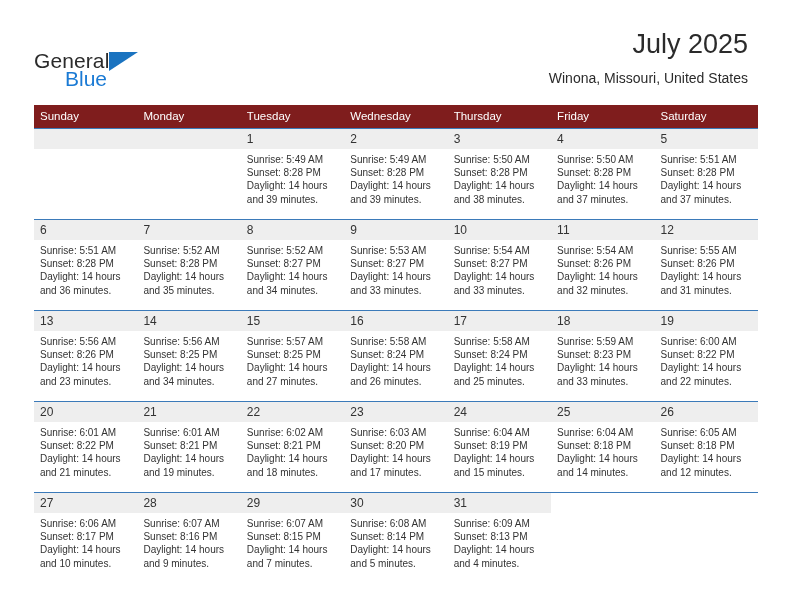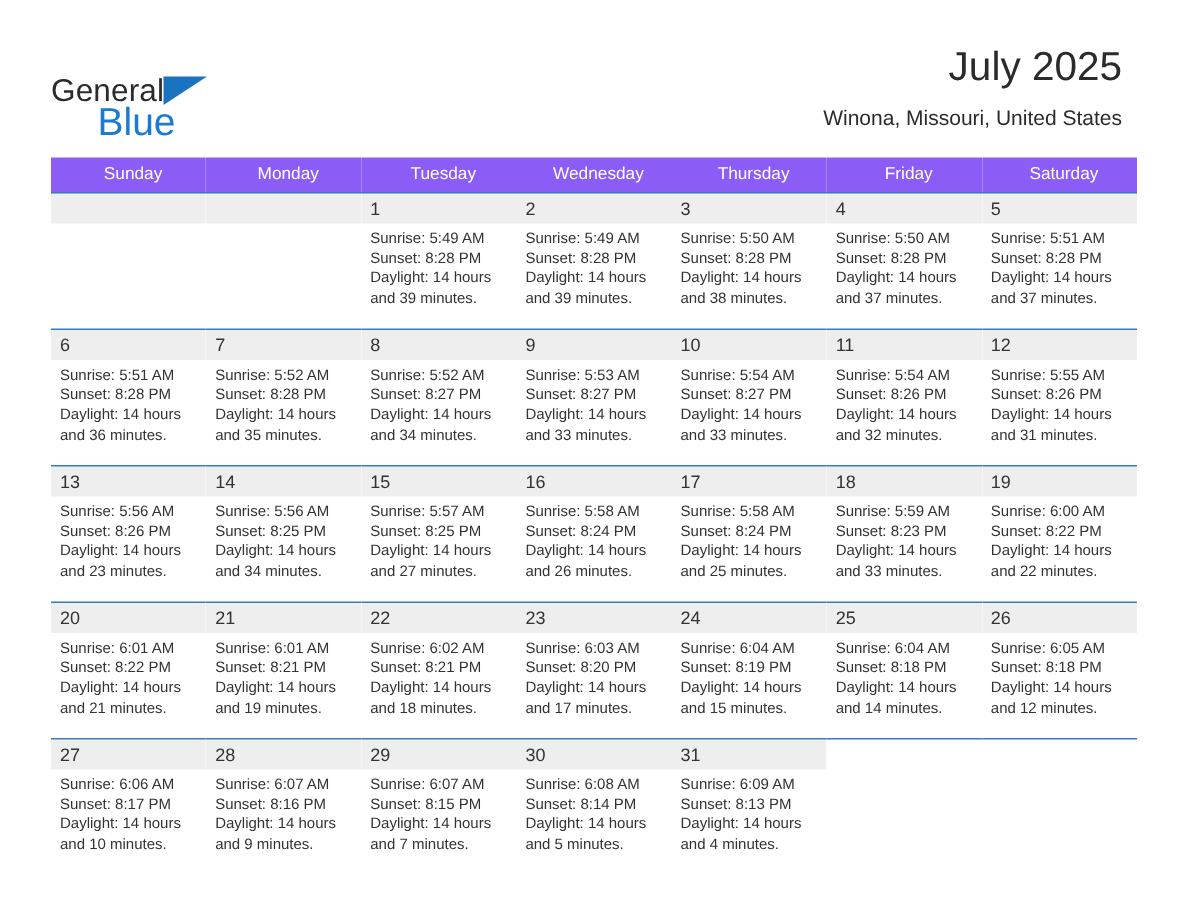--- a/index.html
+++ b/index.html
@@ -50,21 +50,21 @@
     display: inline-block;
     width: 0;
     height: 0;
     border-left: 29px solid #1a73c0;
     border-bottom: 19px solid transparent;
     vertical-align: -3px;
     margin-left: 0px;
   }
   .logo-row2 {
     display: block;
-    font-size: 26px;
+    font-size: 21px;
     color: #1a7ad4;
     margin-top: -3px;
     margin-left: 31px;
   }
 
   .title-block {
     position: absolute;
     right: 10px;
     top: 0;
     text-align: right;
@@ -87,25 +87,25 @@
   
   .calendar {
     position: absolute;
     left: 34px;
     top: 105px;
     width: 724px;
     border-collapse: collapse;
     table-layout: fixed;
   }
   .calendar th {
-    background: #8b5cf6;
+    background: #7f1d1d;
     color: #ffffff;
     font-size: 11.5px;
     font-weight: normal;
-    text-align: center;
+    text-align: left;
     padding: 5px 0 5px 6px;
     height: 11px;
     line-height: 13px;
     border: none;
   }
   .calendar td {
     vertical-align: top;
     padding: 0;
     border: none;
     border-top: 1.4px solid #3b7ab9;

